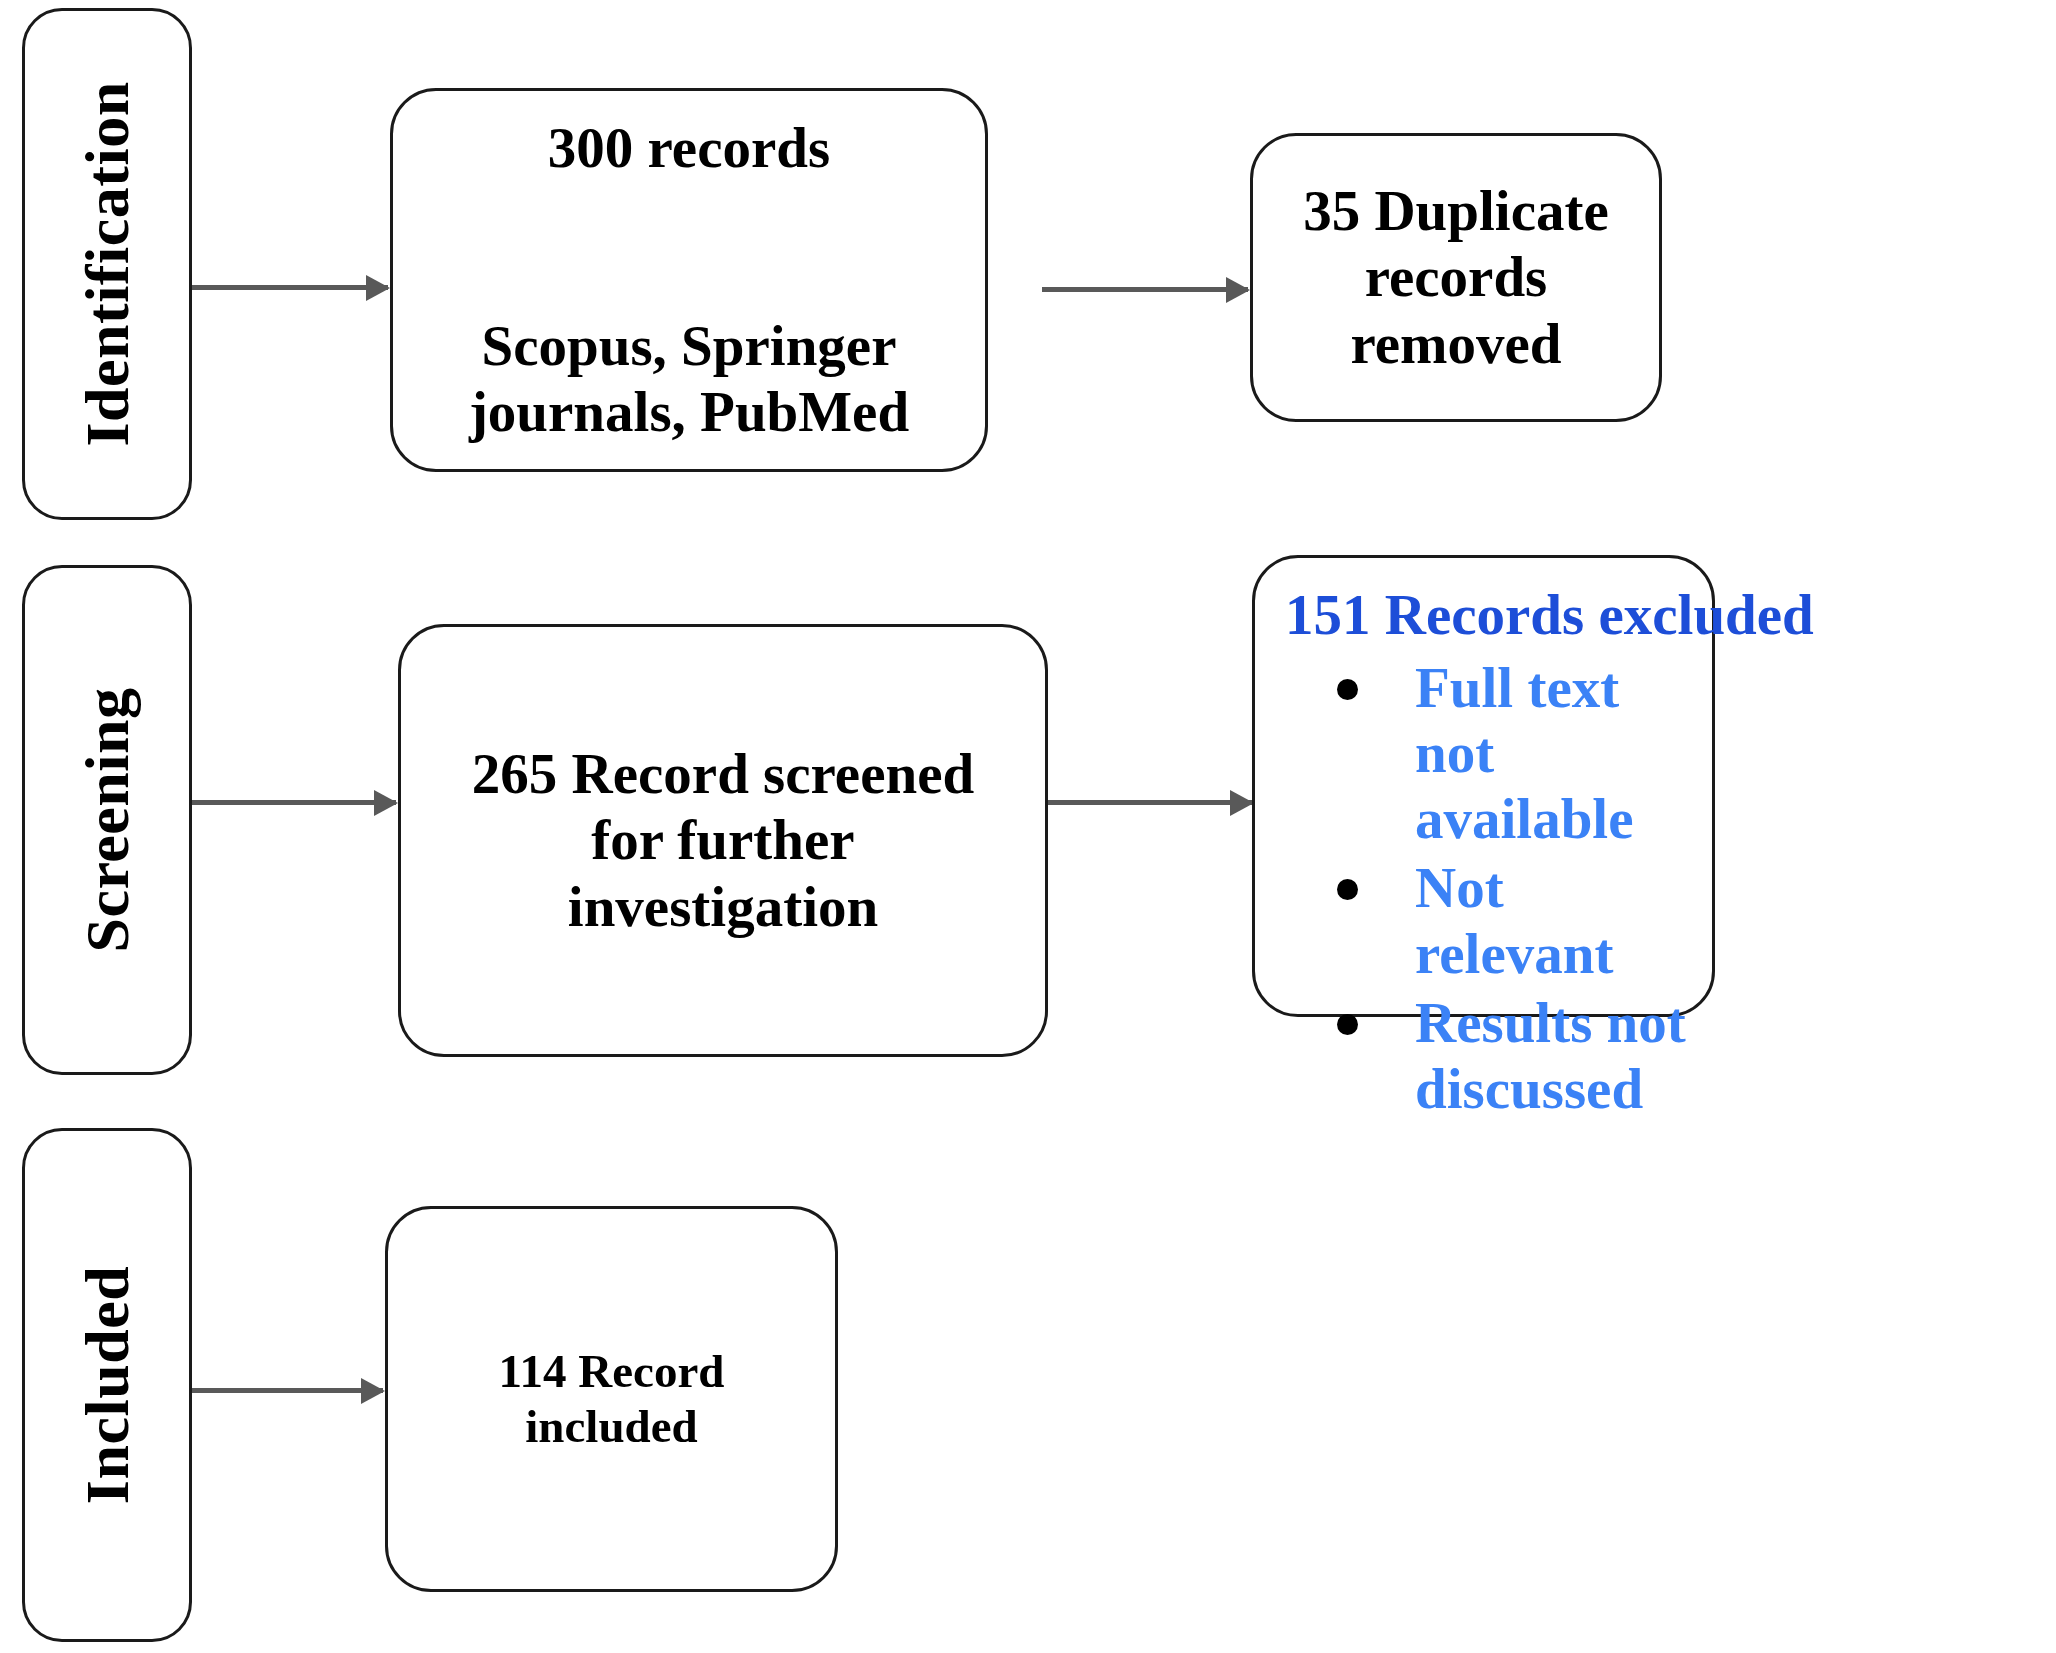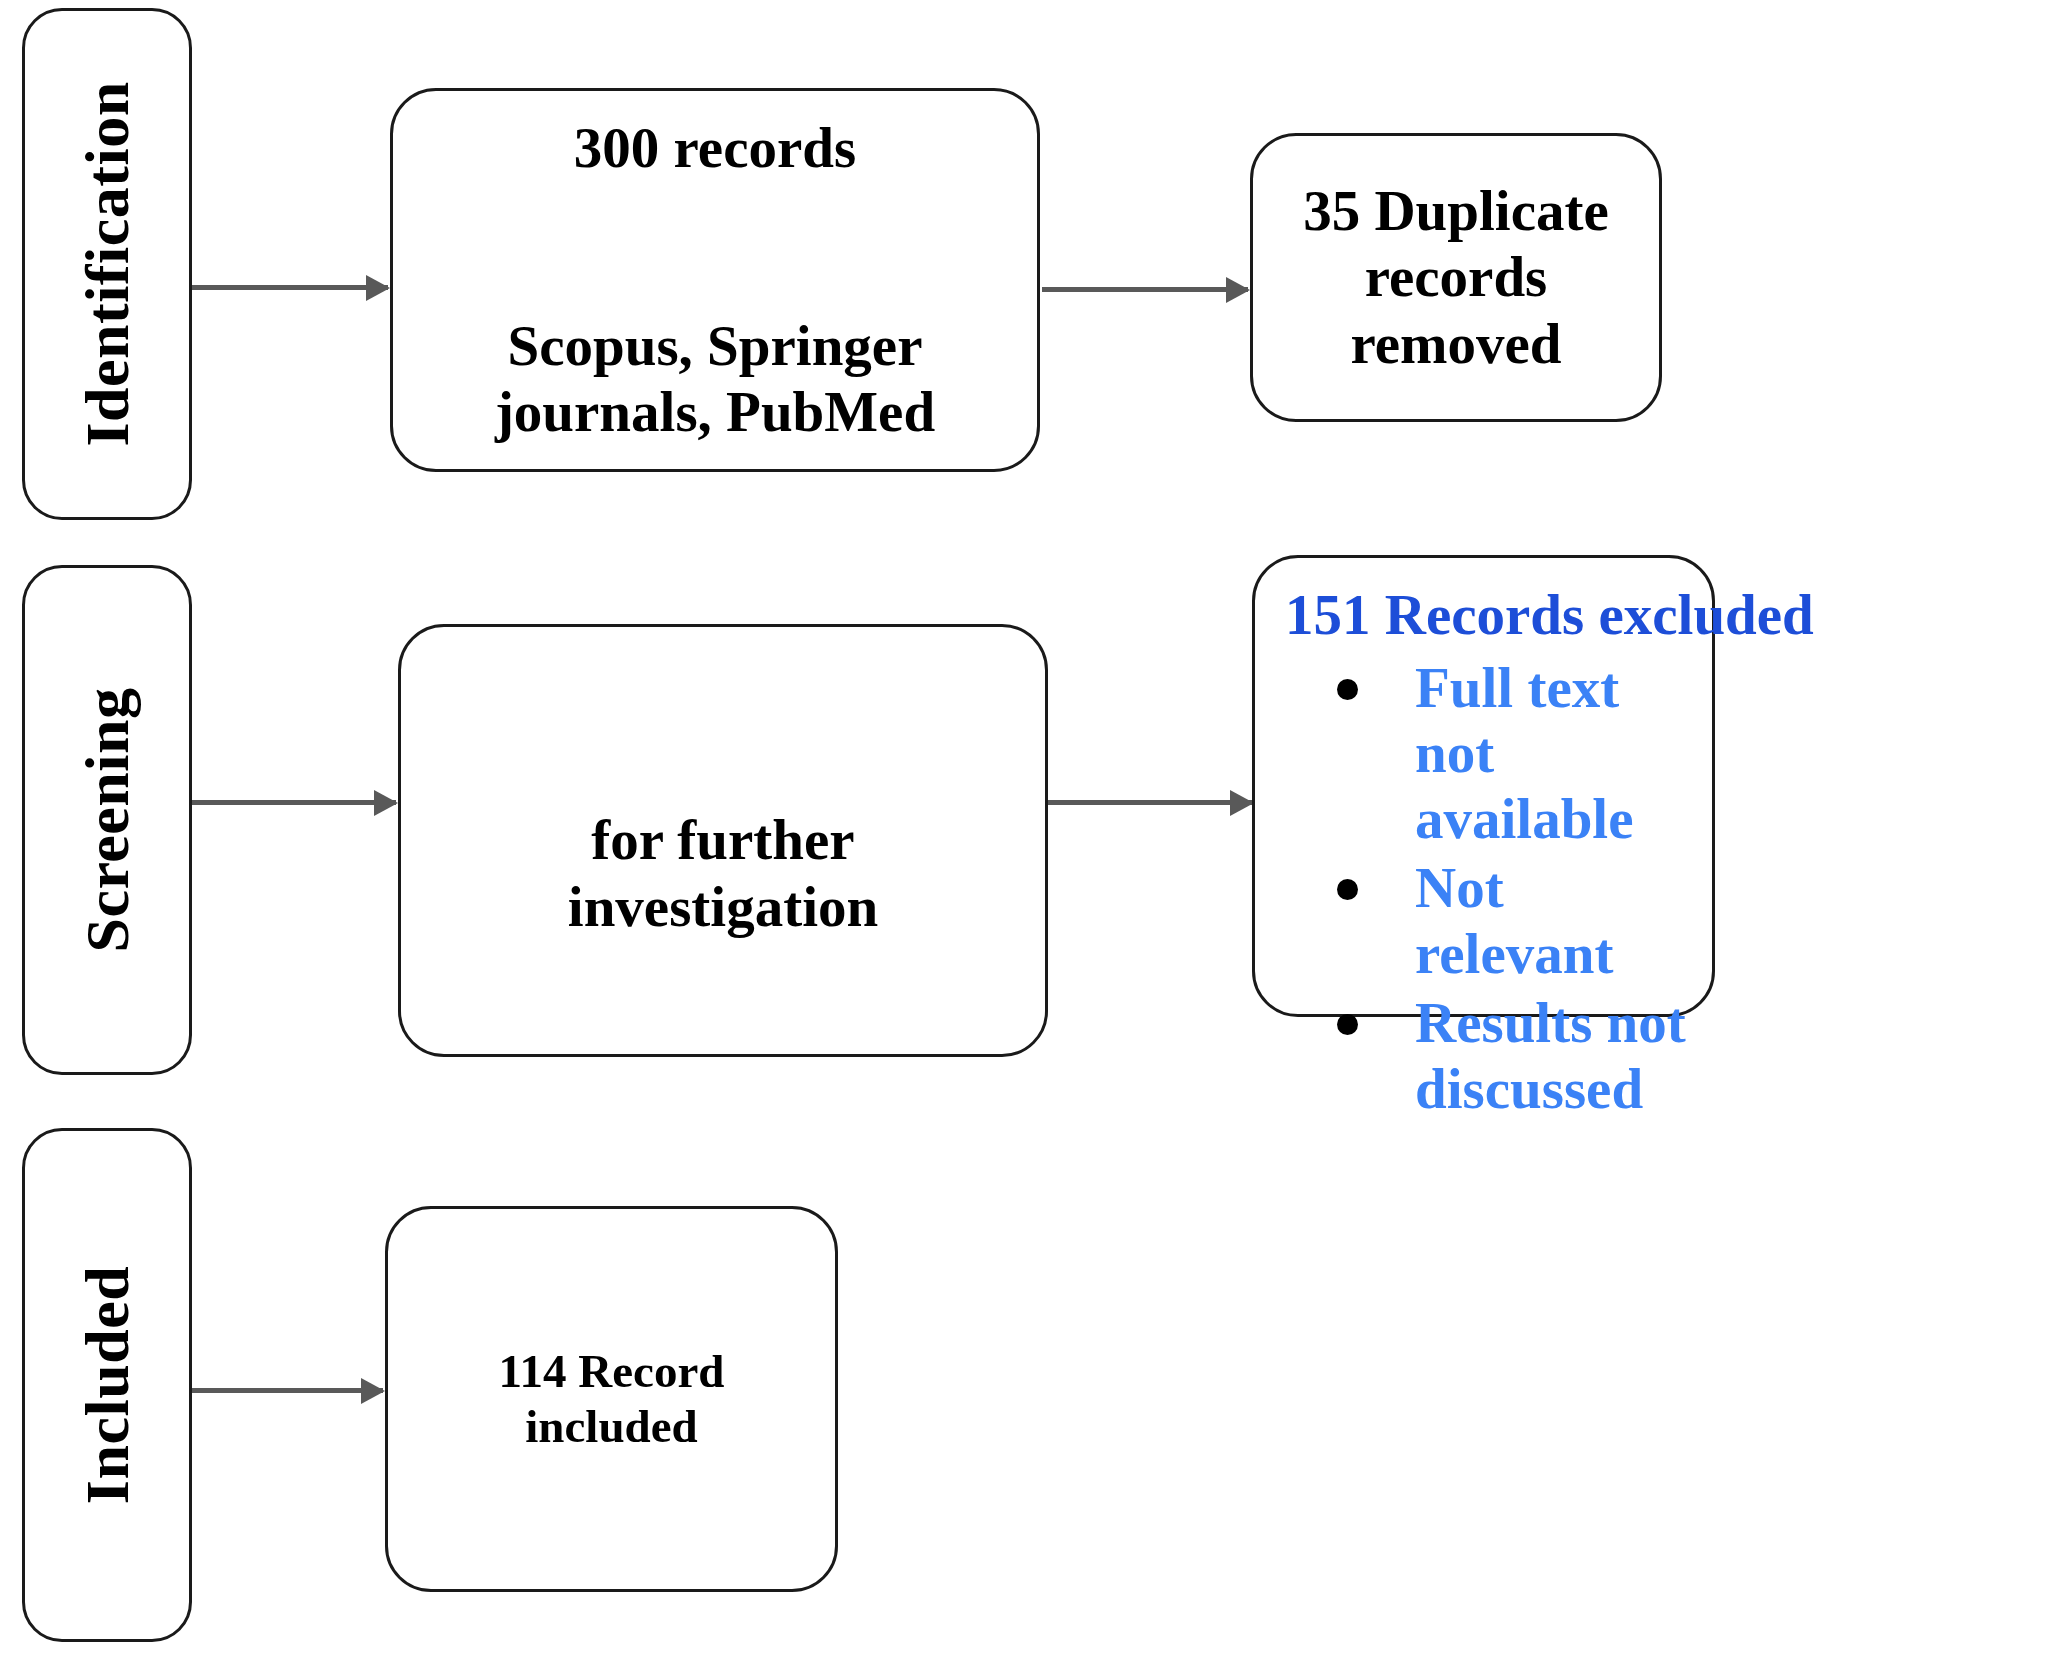--- a/index.html
+++ b/index.html
@@ -133,21 +133,21 @@
   </div>
 
   <div class="stage-label" style="left:22px; top:1128px; width:170px; height:514px;">
     <span class="vtext">Included</span>
   </div>
 
   <div class="arrow" style="left:192px; top:285px; width:196px;">
     <span class="head"></span>
   </div>
 
-  <div class="node" style="left:390px; top:88px; width:650px; height:384px;">
+  <div class="node" style="left:390px; top:88px; width:598px; height:384px;">
     <div class="boxtext">
       <span>300 records</span><br>
       <br>
       <br>
       <span>Scopus,  Springer</span><br>
       <span>journals, PubMed</span>
     </div>
   </div>
 
   <div class="arrow" style="left:1042px; top:287px; width:206px;">
@@ -160,21 +160,21 @@
       <span>removed</span>
     </div>
   </div>
 
   <div class="arrow" style="left:192px; top:800px; width:204px;">
     <span class="head"></span>
   </div>
 
   <div class="node" style="left:398px; top:624px; width:650px; height:433px;">
     <div class="boxtext">
-      <br>
+      <span>265 Record screened</span><br>
       <span>for further</span><br>
       <span>investigation</span>
     </div>
   </div>
 
   <div class="arrow" style="left:1048px; top:800px; width:204px;">
     <span class="head"></span>
   </div>
 
   <div class="excl" style="left:1252px; top:555px; width:463px; height:462px;">

